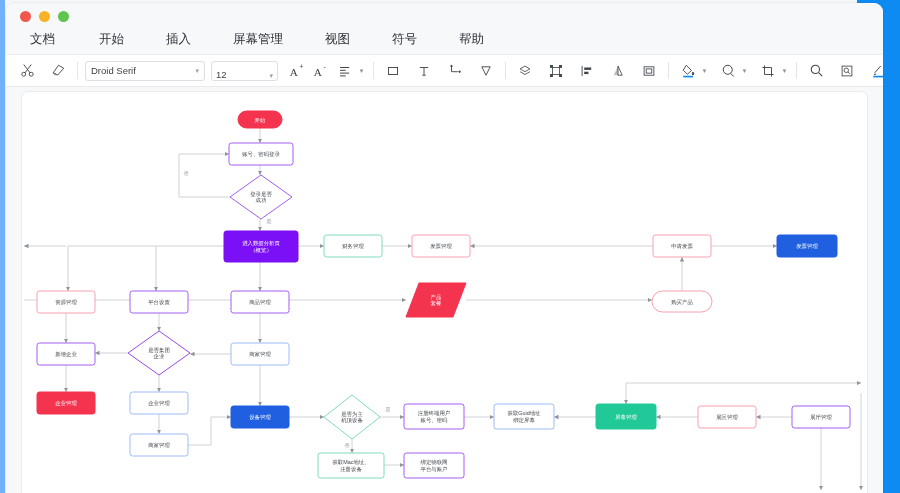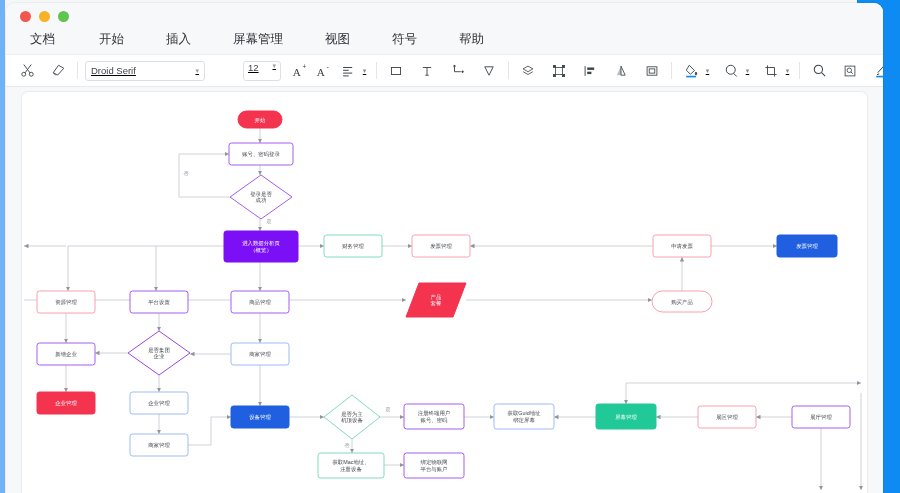--- a/index.html
+++ b/index.html
@@ -29,40 +29,40 @@
     height:25px; display:flex; align-items:flex-start;
     padding-left:14px; gap:0; background:#f7f8fa;
     font-size:12.5px; color:#2d3136;
   }
   .menu-item { padding:2px 10px; margin-right:22px; cursor:default; white-space:nowrap; }
   .menu-item:first-child{margin-right:24px;}
 
   
   .toolbar {
     height:33px; background:#fff; border-top:1px solid #eceef0; border-bottom:1px solid #e8eaec;
-    display:flex; align-items:center; padding:0 9px; gap:0;text-decoration:underline;
+    display:flex; align-items:center; padding:0 9px; gap:0;
   }
   .tb { width:24px; height:24px; display:flex; align-items:center; justify-content:center;
         color:#3c4248; flex:none; }
   .tb svg { display:block; }
   .tb-gap { width:7px; flex:none; }
   .sep { width:1px; height:17px; background:#e3e6e9; margin:0 7px; flex:none; }
   .caret { width:9px; height:100%; display:flex; align-items:center; justify-content:center;
            font-size:7px; color:#8b9096; flex:none; }
 
   .fontbox {
     height:20px; width:120px; border:1px solid #dcdfe3; border-radius:3px; background:#fff;
     display:flex; align-items:center; padding:0 5px; font-size:9.5px; color:#3c4248;
     flex:none; margin-right:6px;
   }
   .fontbox .nm { flex:1; overflow:hidden; white-space:nowrap; }
   .fontbox .ar { font-size:7px; color:#9aa0a6; }
   .sizebox {
-    height:20px; width:38px; border:1px solid #dcdfe3; border-radius:3px; background:#fff;
-    display:flex; align-items:flex-start; padding:0 4px; font-size:9.5px; color:#3c4248; flex:none;margin-left:32px;
+    height:20px; width:67px; border:1px solid #dcdfe3; border-radius:3px; background:#fff;
+    display:flex; align-items:flex-end; padding:0 4px; font-size:9.5px; color:#3c4248; flex:none;
   }
   .sizebox .nm{flex:1;}
   .sizebox .ar{font-size:7px;color:#9aa0a6;}
 
   
   .canvas-wrap { position:absolute; left:0; right:0; top:84px; bottom:0; background:#f7f8fa; padding:5px 16px 0 16px; }
   .canvas {
     position:relative; width:100%; height:100%;
     background:#fff; border-radius:6px 6px 0 0;
     box-shadow:0 0 0 1px #ececec;

